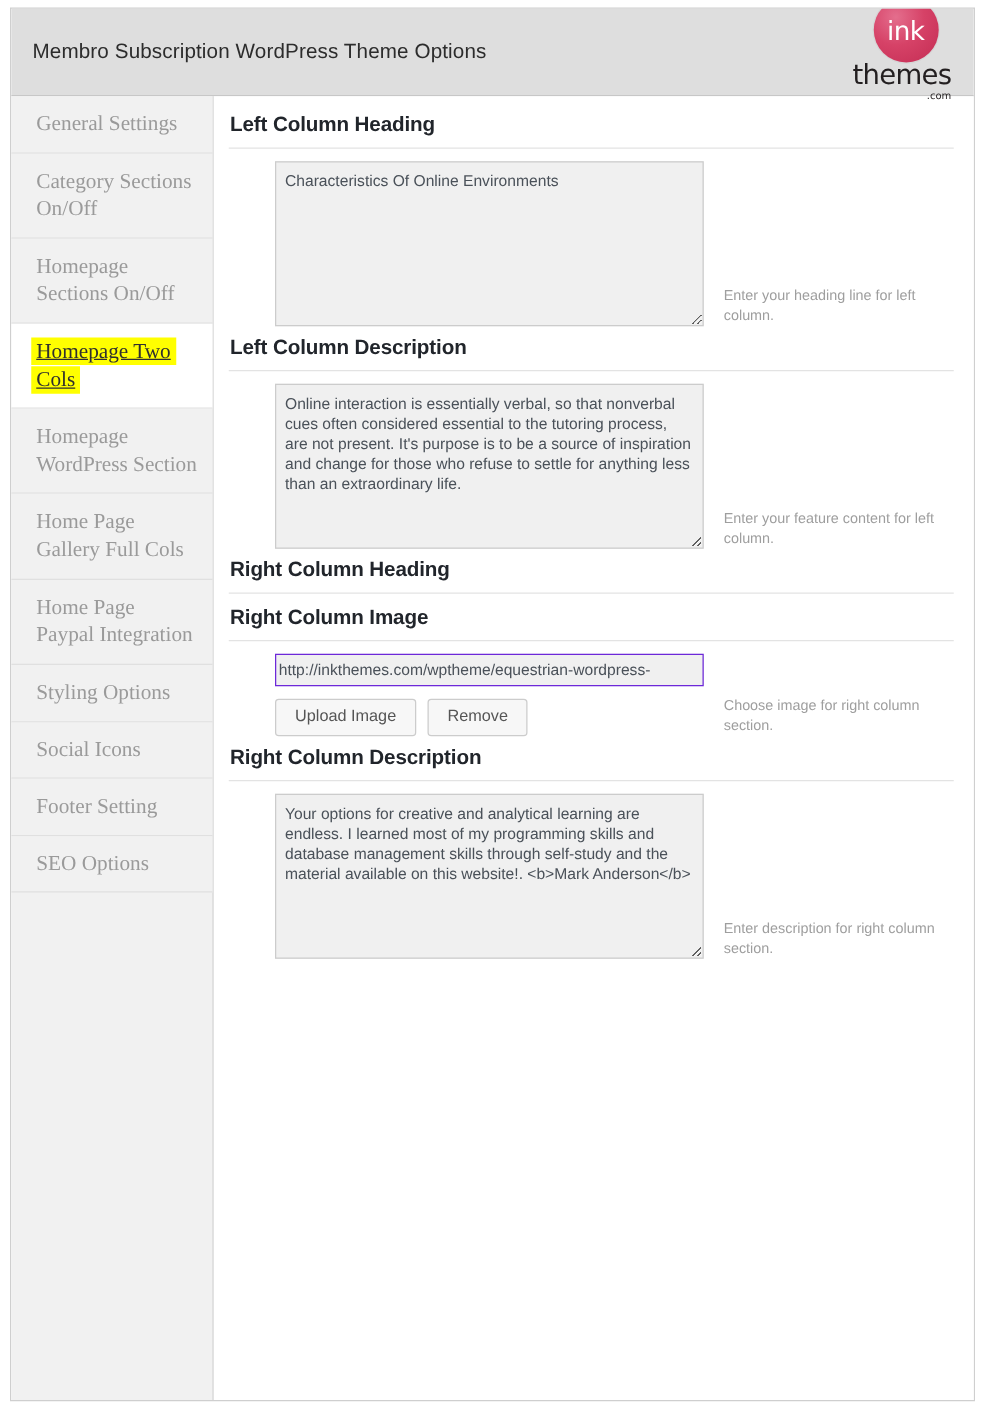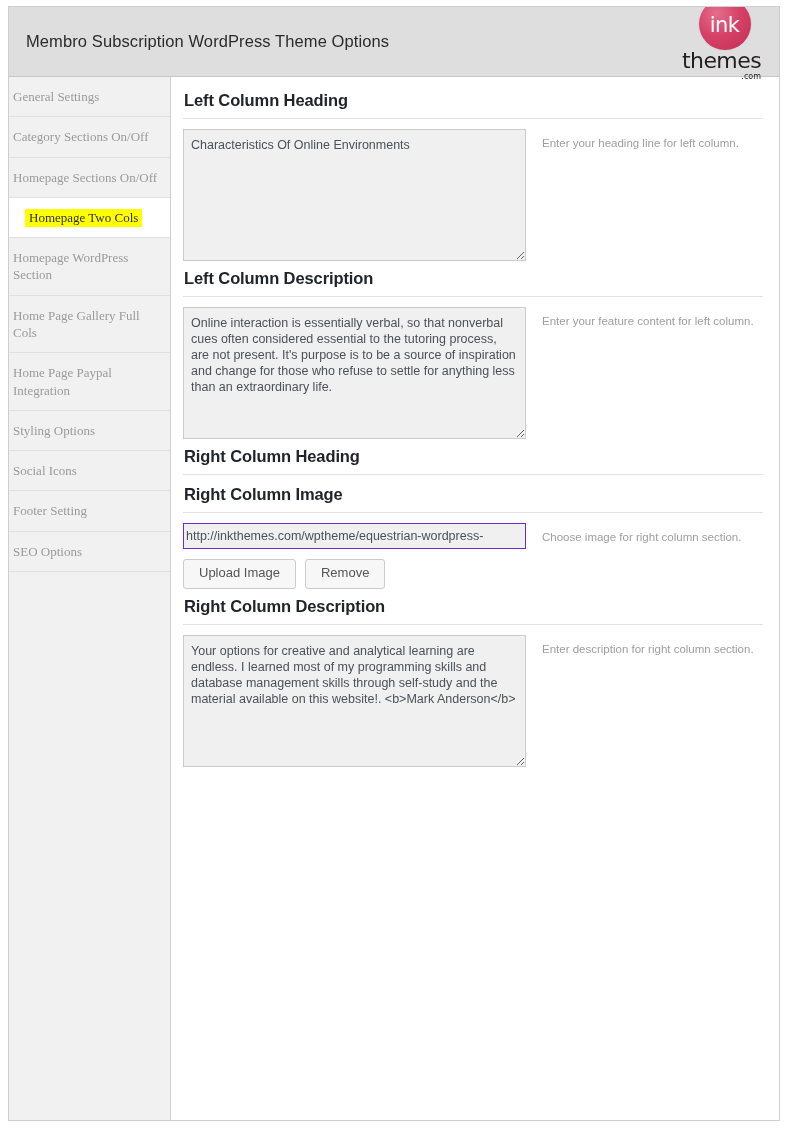--- a/index.html
+++ b/index.html
@@ -104,38 +104,39 @@
   
   .sidebar {
     width: 162px;
     flex: 0 0 162px;
     background: #f1f1f1;
     border-right: 1px solid #cfcfcf;
     padding-top: 0;
   }
   .nav-item {
     border-bottom: 1px solid #e0e0e0;
-    padding: 11px 12px 11px 4px;
+    padding: 11px 12px 11px 20px;
     font-family: "Liberation Serif", serif;
-    font-size: 13px;
+    font-size: 17px;
     line-height: 1.33;
     color: #9a9a9a;
     cursor: pointer;
     background: #f1f1f1;
   }
   .nav-item.active {
     background: #ffffff;
     padding-left: 16px;
   }
   .nav-item.active .nav-label {
     background: #ffff00;
     color: #2f2f2f;
     padding: 1px 4px 2px 4px;
     display: inline;
     box-decoration-break: clone;
+    text-decoration: underline;
     -webkit-box-decoration-break: clone;
   }
 
   
   .main {
     flex: 1 1 auto;
     background: #ffffff;
     padding: 14px 16px 10px 12px;
     overflow: hidden;
   }
@@ -151,21 +152,22 @@
     letter-spacing: -0.1px;
   }
   .section-rule {
     height: 1px;
     background: #e3e3e3;
     margin: 0 0 10px 0;
   }
 
   .field-row {
     display: flex;
-    align-items: flex-start;
+    align-items: flex-end;
+    margin-left: 37px;
   }
   .field-left { flex: 0 0 345px; }
   .field-right {
     flex: 1 1 auto;
     padding-left: 14px;
     padding-top: 6px;
   }
   .hint {
     font-size: 11.5px;
     color: #9e9e9e;

